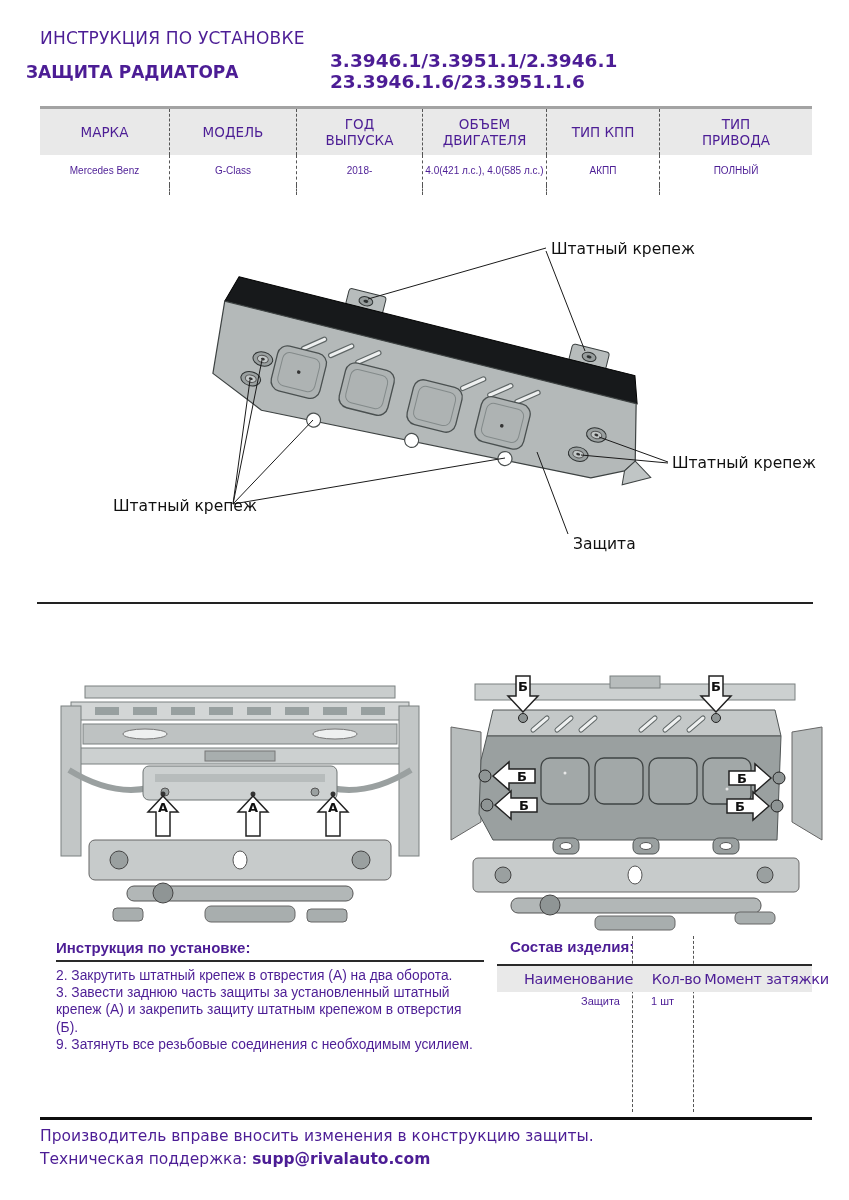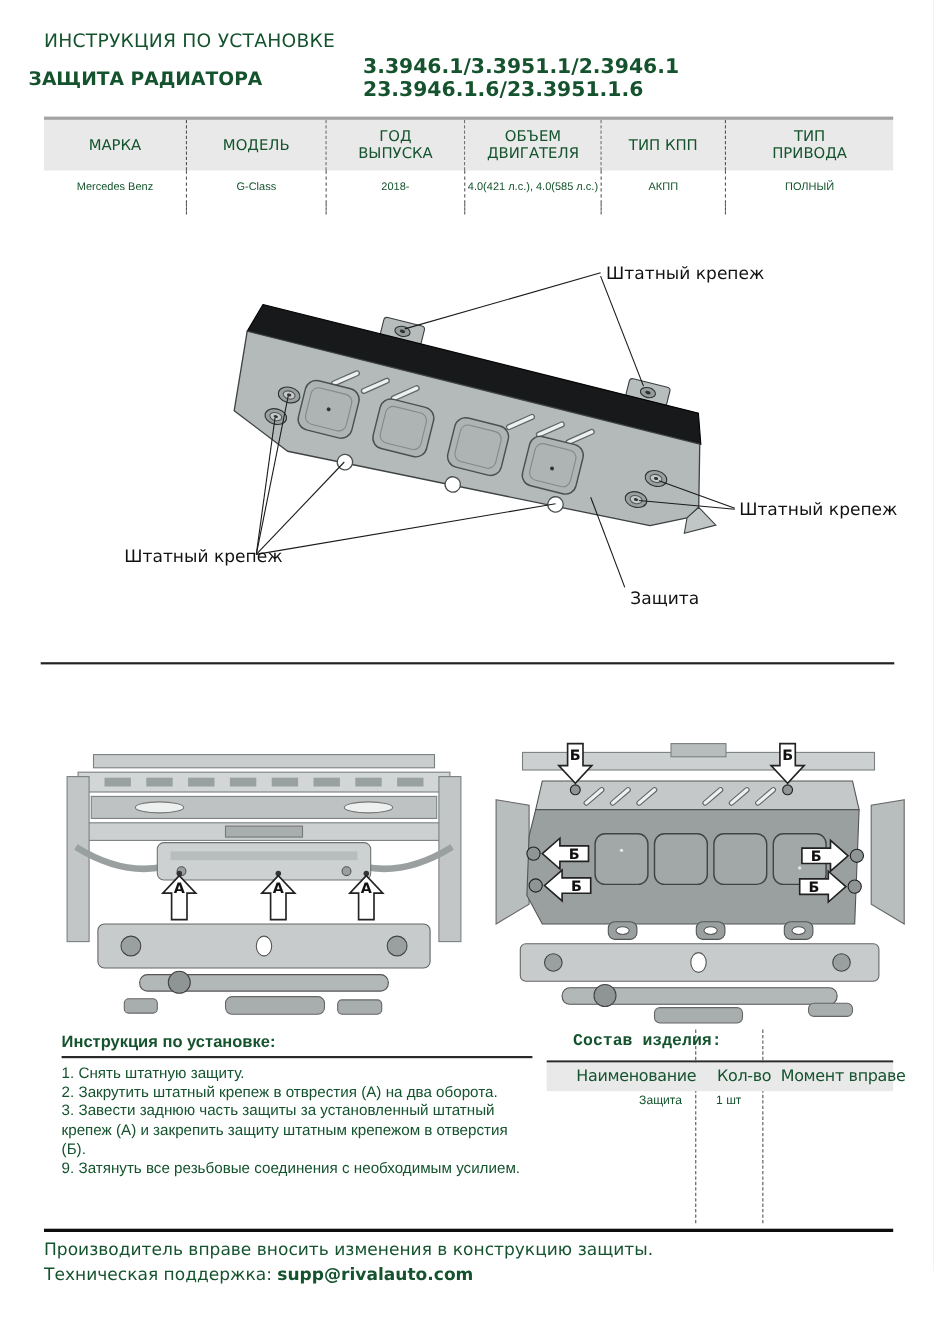--- a/index.html
+++ b/index.html
@@ -1,17 +1,17 @@
 <!DOCTYPE html>
 <html><head>
 <meta charset="utf-8">
 <style>
   html,body{margin:0;padding:0;background:#888;}
   .page{position:relative;width:849px;height:1200px;background:#fff;overflow:hidden;
-        font-family:"DejaVu Sans",sans-serif;color:#14532d;}
+        font-family:"DejaVu Sans",sans-serif;color:#4c1d95;}
   .abs{position:absolute;}
   
   .doc-title{left:40px;top:28px;font-size:17px;letter-spacing:.2px;}
   .doc-subtitle{left:26px;top:62px;font-size:17px;font-weight:bold;}
   .part-numbers{left:330px;top:50px;font-size:18.5px;font-weight:bold;line-height:21px;}
   
   .spec-table{left:40px;top:106px;width:772px;border-top:3px solid #a3a3a3;
               display:grid;grid-template-columns:130px 127px 126px 124px 113px 152px;}
   .spec-table .h{height:46px;background:#e9e9e9;display:flex;align-items:center;justify-content:center;
                  text-align:center;font-size:13.5px;line-height:16px;white-space:pre-line;}
@@ -22,21 +22,21 @@
   
   .mid-divider{left:37px;top:602px;width:776px;border-top:2px solid #222;height:0;}
   
   .instr{left:56px;top:939px;width:428px;}
   .instr h3{margin:0 0 4px 0;font-family:"Liberation Sans",sans-serif;font-size:15px;}
   .instr .rule{border-top:2px solid #2a2a2a;margin-bottom:5px;}
   .instr .step{font-family:"Liberation Sans",sans-serif;font-size:13.8px;line-height:17.2px;}
   
   .comp{left:497px;top:936px;width:315px;height:176px;}
   .comp .vline{position:absolute;top:0;bottom:0;width:0;border-left:1px dashed #555;}
-  .comp .head{position:absolute;left:24px;top:2px;font-family:Liberation Mono, monospace;
+  .comp .head{position:absolute;left:13px;top:2px;font-family:Liberation Sans, sans-serif;
               font-weight:bold;font-size:15px;white-space:nowrap;}
   .comp .hrline{position:absolute;left:0;right:0;top:28px;border-top:2px solid #2a2a2a;}
   .comp .hrow{position:absolute;left:0;top:30px;width:315px;height:26px;background:#e9e9e9;
               display:grid;grid-template-columns:135px 61px 119px;}
   .comp .hrow div{display:flex;align-items:center;justify-content:center;font-size:14.5px;
                   letter-spacing:-.3px;white-space:nowrap;padding-left:28px;}
   .comp .drow{position:absolute;left:0;top:59px;width:315px;display:grid;
               grid-template-columns:135px 61px 119px;font-family:"Liberation Sans",sans-serif;font-size:11px;}
   .comp .drow .n{text-align:right;padding-right:12px;}
   .comp .drow .q{text-align:center;}
@@ -306,35 +306,34 @@
       <text class="marker" x="77" y="109" text-anchor="middle">Б</text>
       <text class="marker" x="79" y="138" text-anchor="middle">Б</text>
       <text class="marker" x="297" y="111" text-anchor="middle">Б</text>
       <text class="marker" x="295" y="139" text-anchor="middle">Б</text>
     </g>
   </svg>
 
   <div class="abs instr">
     <h3>Инструкция по установке:</h3>
     <div class="rule"></div>
-    <div class="step">1. Снять штатную защиту.</div>
     <div class="step">2. Закрутить штатный крепеж в отврестия (А) на два оборота.</div>
     <div class="step">3. Завести заднюю часть защиты за установленный штатный крепеж (А) и закрепить защиту штатным крепежом в отверстия (Б).</div>
     <div class="step">9. Затянуть все резьбовые соединения с необходимым усилием.</div>
   </div>
 
   <div class="abs comp">
     <div class="vline" style="left:135px"></div>
     <div class="vline" style="left:196px"></div>
     <div class="head">Состав изделия:</div>
     <div class="hrline"></div>
     <div class="hrow">
       <div>Наименование</div>
       <div>Кол-во</div>
-      <div>Момент вправе</div>
+      <div>Момент затяжки</div>
     </div>
     <div class="drow">
       <div class="n">Защита</div>
       <div class="q">1 шт</div>
       <div></div>
     </div>
   </div>
 
   <div class="abs footer-rule"></div>
   <div class="abs footer-l1">Производитель вправе вносить изменения в конструкцию защиты.</div>

